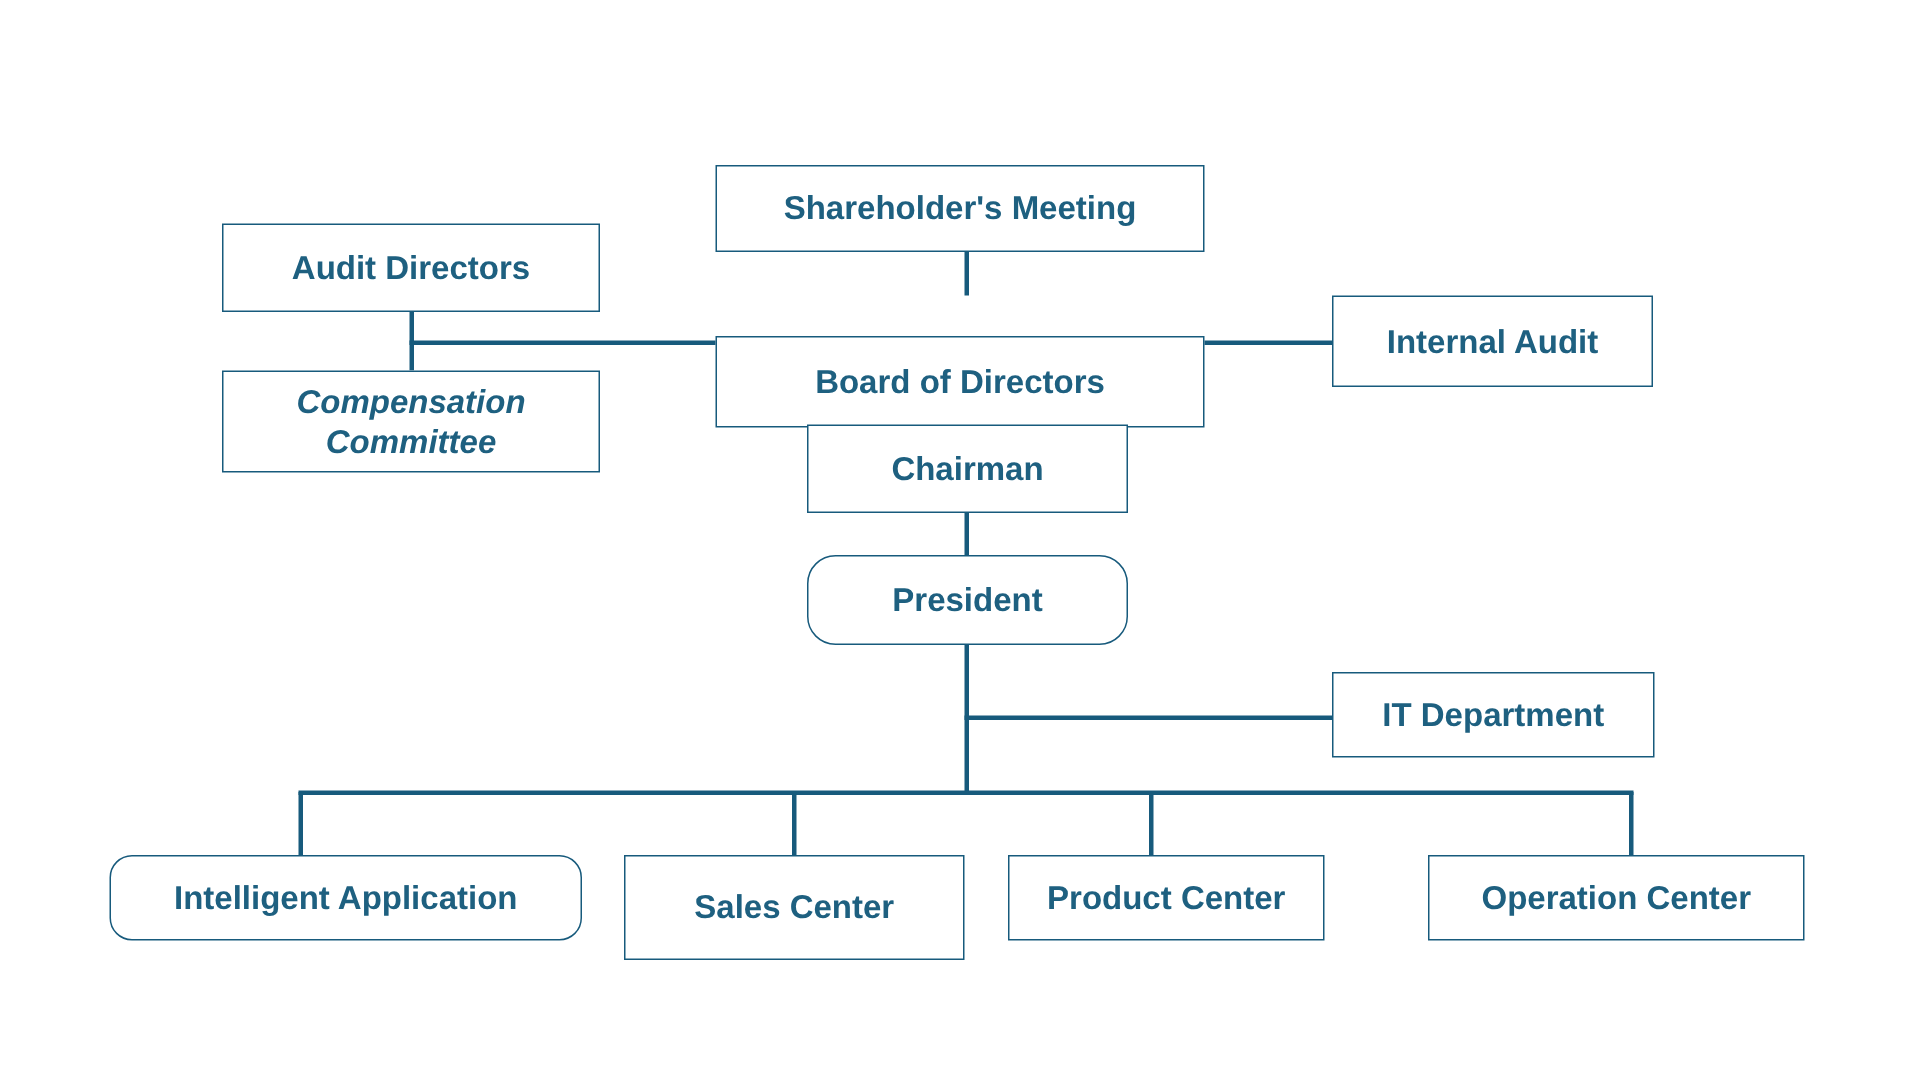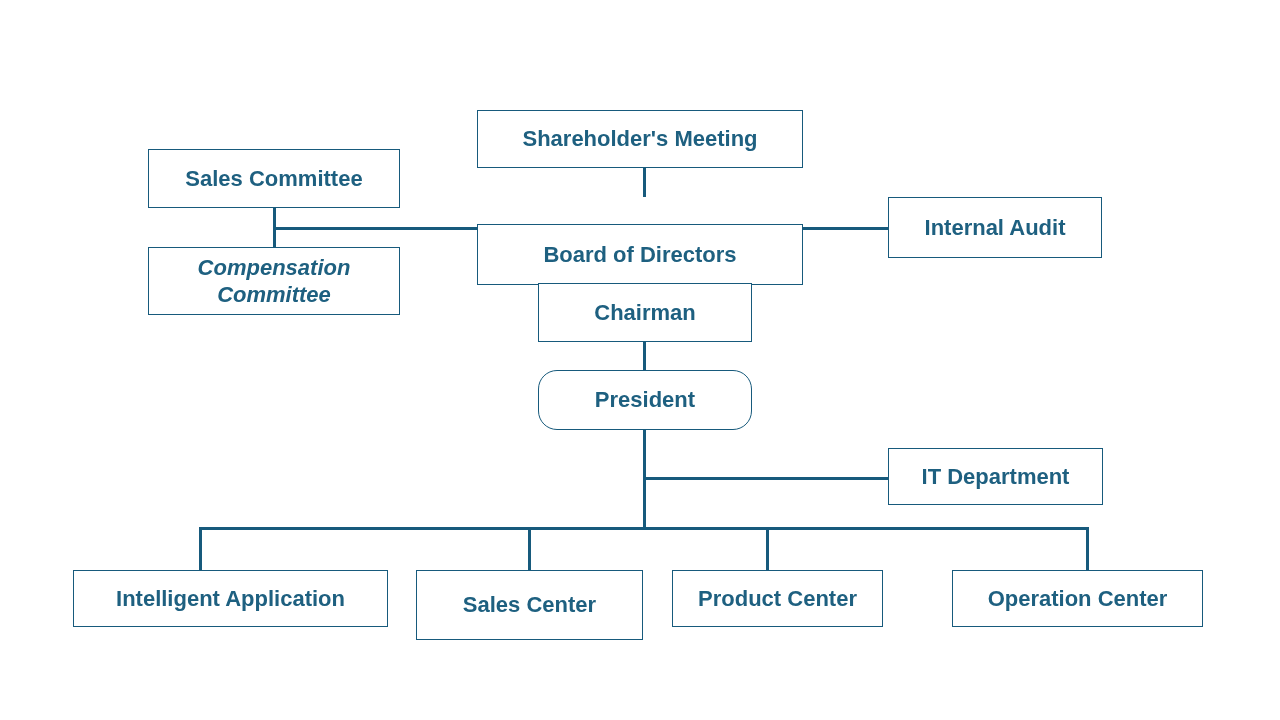--- a/index.html
+++ b/index.html
@@ -49,41 +49,41 @@
     <div class="connector" style="background: rgb(23, 90, 124); left: 642.5px; top: 476.5px; width: 247px; height: 3px;"></div>
     <div class="connector" style="background: rgb(23, 90, 124); left: 198.5px; top: 526.5px; width: 890px; height: 3px;"></div>
     <div class="connector" style="background: rgb(23, 90, 124); left: 198.5px; top: 528px; width: 3px; height: 42px;"></div>
     <div class="connector" style="background: rgb(23, 90, 124); left: 527.5px; top: 528px; width: 3px; height: 42px;"></div>
     <div class="connector" style="background: rgb(23, 90, 124); left: 765.5px; top: 528px; width: 3px; height: 42px;"></div>
     <div class="connector" style="background: rgb(23, 90, 124); left: 1085.5px; top: 528px; width: 3px; height: 42px;"></div>
     <div class="node" style="left: 477px; top: 110px; width: 326px; height: 58px; border-color: rgb(23, 90, 124); background: rgb(255, 255, 255); color: rgb(30, 96, 128);">
       <span>Shareholder's Meeting</span>
     </div>
     <div class="node" style="left: 148px; top: 149px; width: 252px; height: 59px; border-color: rgb(23, 90, 124); background: rgb(255, 255, 255); color: rgb(30, 96, 128);">
-      <span>Sales Committee</span>
+      <span>Audit Directors</span>
     </div>
     <div class="node" style="left: 477px; top: 197px; width: 326px; height: 61px; border-color: rgb(23, 90, 124); background: rgb(255, 255, 255); color: rgb(30, 96, 128); margin-top: 27px;">
       <span>Board of Directors</span>
     </div>
     <div class="node" style="left: 888px; top: 197px; width: 214px; height: 61px; border-color: rgb(23, 90, 124); background: rgb(255, 255, 255); color: rgb(30, 96, 128);">
       <span>Internal Audit</span>
     </div>
     <div class="node" style="left: 148px; top: 247px; width: 252px; height: 68px; border-color: rgb(23, 90, 124); background: rgb(255, 255, 255); color: rgb(30, 96, 128); font-style: italic;">
       <span>Compensation Committee</span>
     </div>
     <div class="node" style="left: 538px; top: 283px; width: 214px; height: 59px; border-color: rgb(23, 90, 124); background: rgb(255, 255, 255); color: rgb(30, 96, 128);">
       <span>Chairman</span>
     </div>
     <div class="node" style="left: 538px; top: 370px; width: 214px; height: 60px; border-color: rgb(23, 90, 124); background: rgb(255, 255, 255); color: rgb(30, 96, 128); border-radius: 19px;">
       <span>President</span>
     </div>
     <div class="node" style="left: 888px; top: 448px; width: 215px; height: 57px; border-color: rgb(23, 90, 124); background: rgb(255, 255, 255); color: rgb(30, 96, 128);">
       <span>IT Department</span>
     </div>
-    <div class="node" style="left: 73px; top: 570px; width: 315px; height: 57px; border-color: rgb(23, 90, 124); background: rgb(255, 255, 255); color: rgb(30, 96, 128);">
+    <div class="node" style="left: 73px; top: 570px; width: 315px; height: 57px; border-color: rgb(23, 90, 124); background: rgb(255, 255, 255); color: rgb(30, 96, 128); border-radius: 15px;">
       <span>Intelligent Application</span>
     </div>
     <div class="node" style="left: 416px; top: 570px; width: 227px; height: 70px; border-color: rgb(23, 90, 124); background: rgb(255, 255, 255); color: rgb(30, 96, 128);">
       <span>Sales Center</span>
     </div>
     <div class="node" style="left: 672px; top: 570px; width: 211px; height: 57px; border-color: rgb(23, 90, 124); background: rgb(255, 255, 255); color: rgb(30, 96, 128);">
       <span>Product Center</span>
     </div>
     <div class="node" style="left: 952px; top: 570px; width: 251px; height: 57px; border-color: rgb(23, 90, 124); background: rgb(255, 255, 255); color: rgb(30, 96, 128);">
       <span>Operation Center</span>

